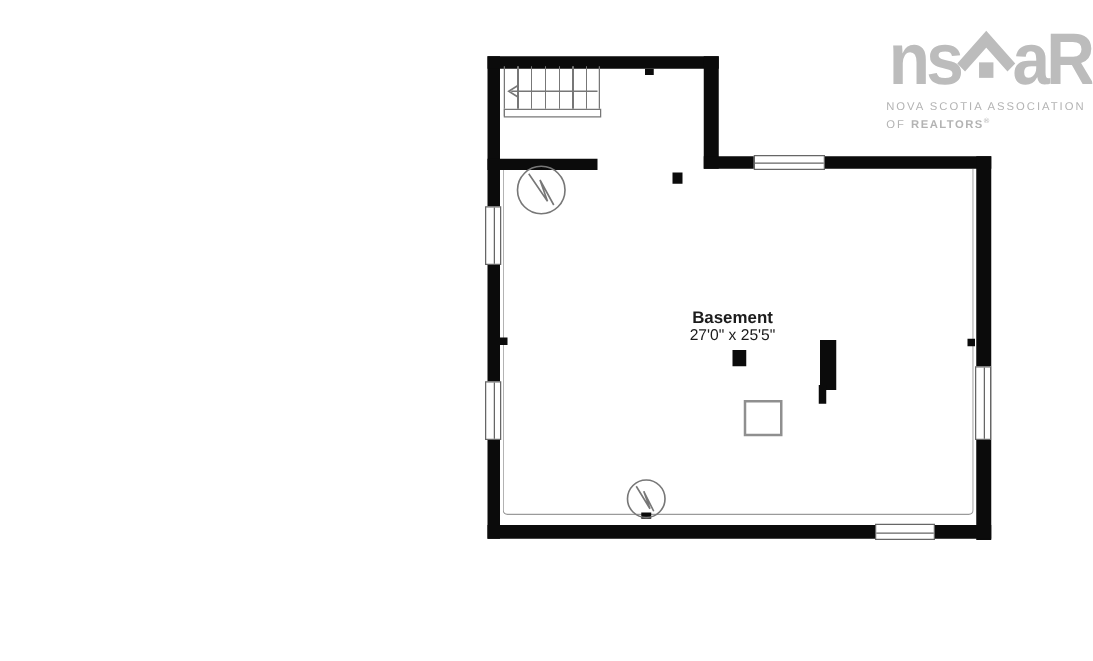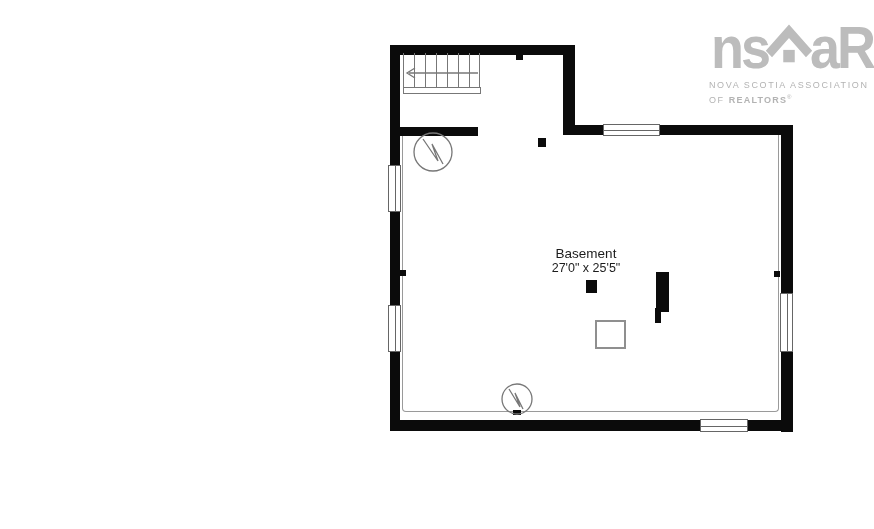--- a/index.html
+++ b/index.html
@@ -30,21 +30,21 @@
     background:#fff;border:1px solid #777;
   }
   .open-square{
     position:absolute;left:595px;top:320px;width:31px;height:29px;box-sizing:border-box;
     border:2px solid #8f8f8f;background:transparent;
   }
   #plan-svg{position:absolute;left:0;top:0;width:874px;height:529px;}
   .room-label{
     position:absolute;left:505px;top:246px;width:162px;text-align:center;color:var(--text);
   }
-  .room-label .name{font-size:13.5px;line-height:15px;}
+  .room-label .name{font-size:13.5px;line-height:15px;font-weight:bold;}
   .room-label .dims{font-size:12.5px;line-height:15px;}
   
   .logo{position:absolute;left:709px;top:22px;width:166px;color:var(--logo);}
   .logo .wordmark{
     display:flex;align-items:flex-end;justify-content:center;
     font-weight:bold;font-size:54px;letter-spacing:-3px;line-height:48px;
     transform:scaleY(1.08);transform-origin:top;
   }
   .logo .wordmark .txt{display:block;}
   .logo .house{margin:0 -4px 4px -4px;}

